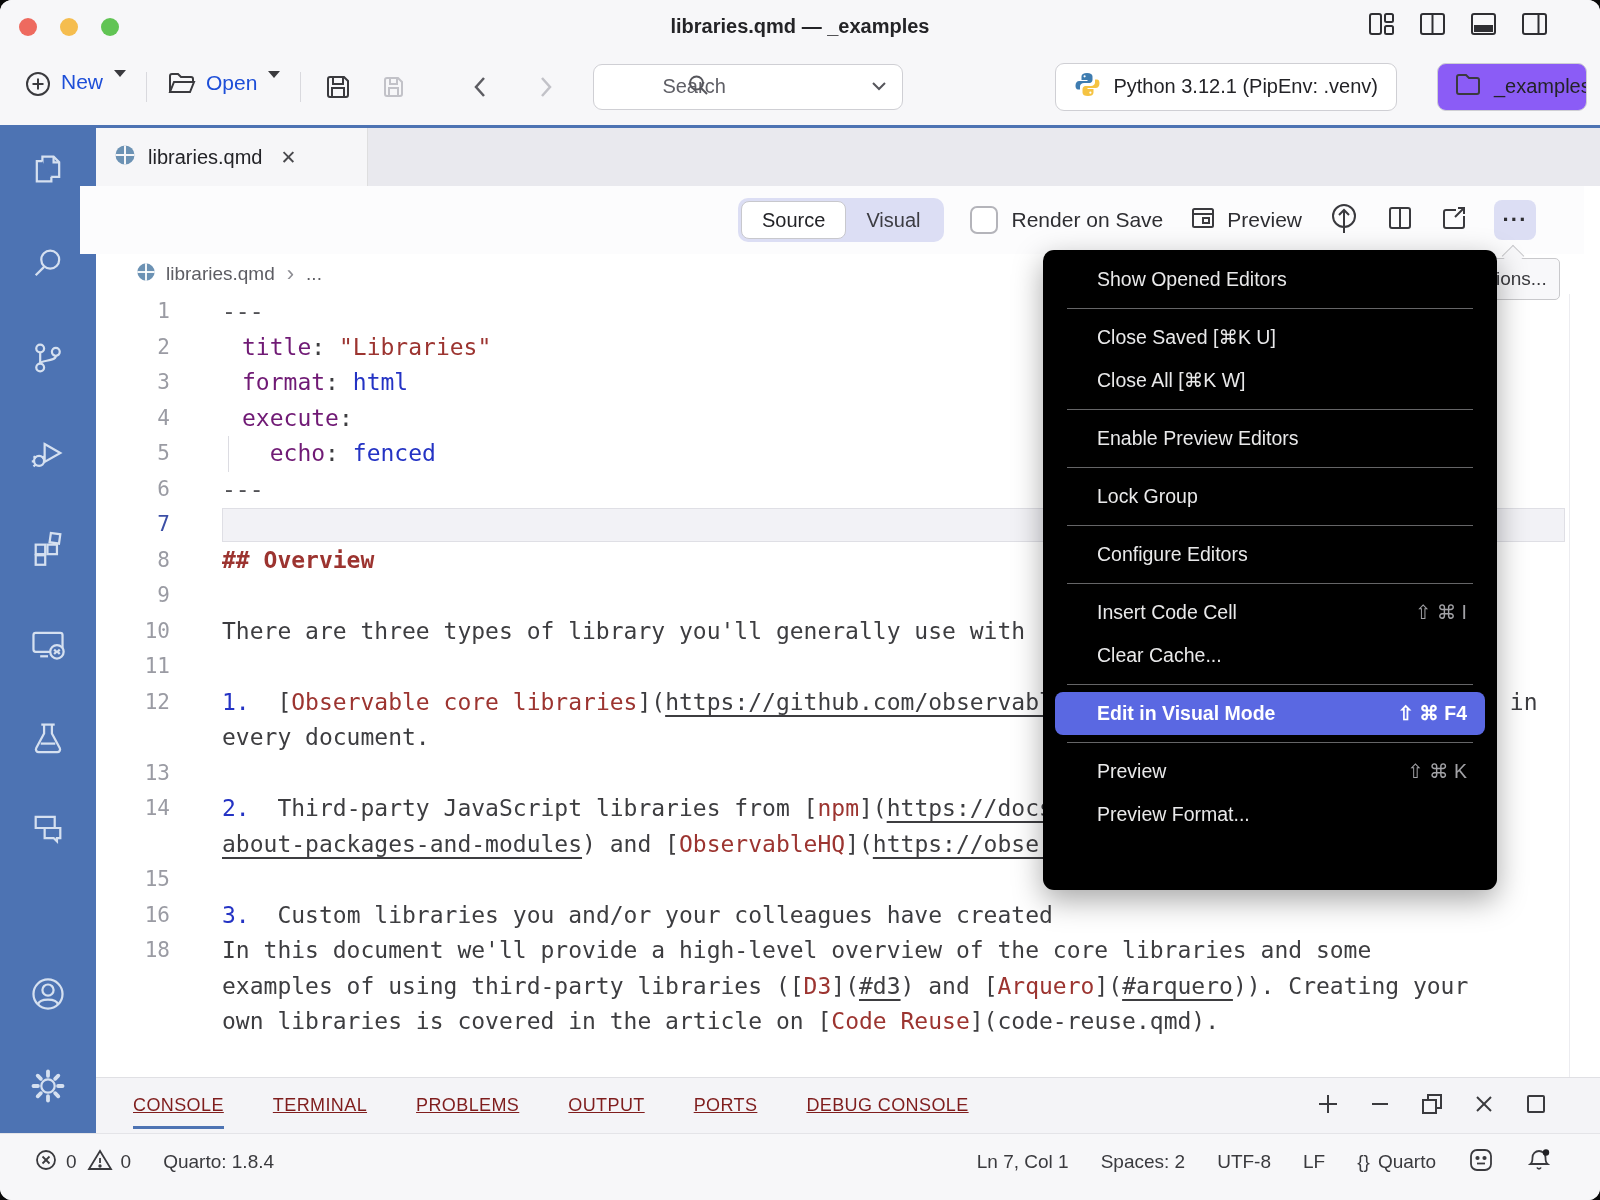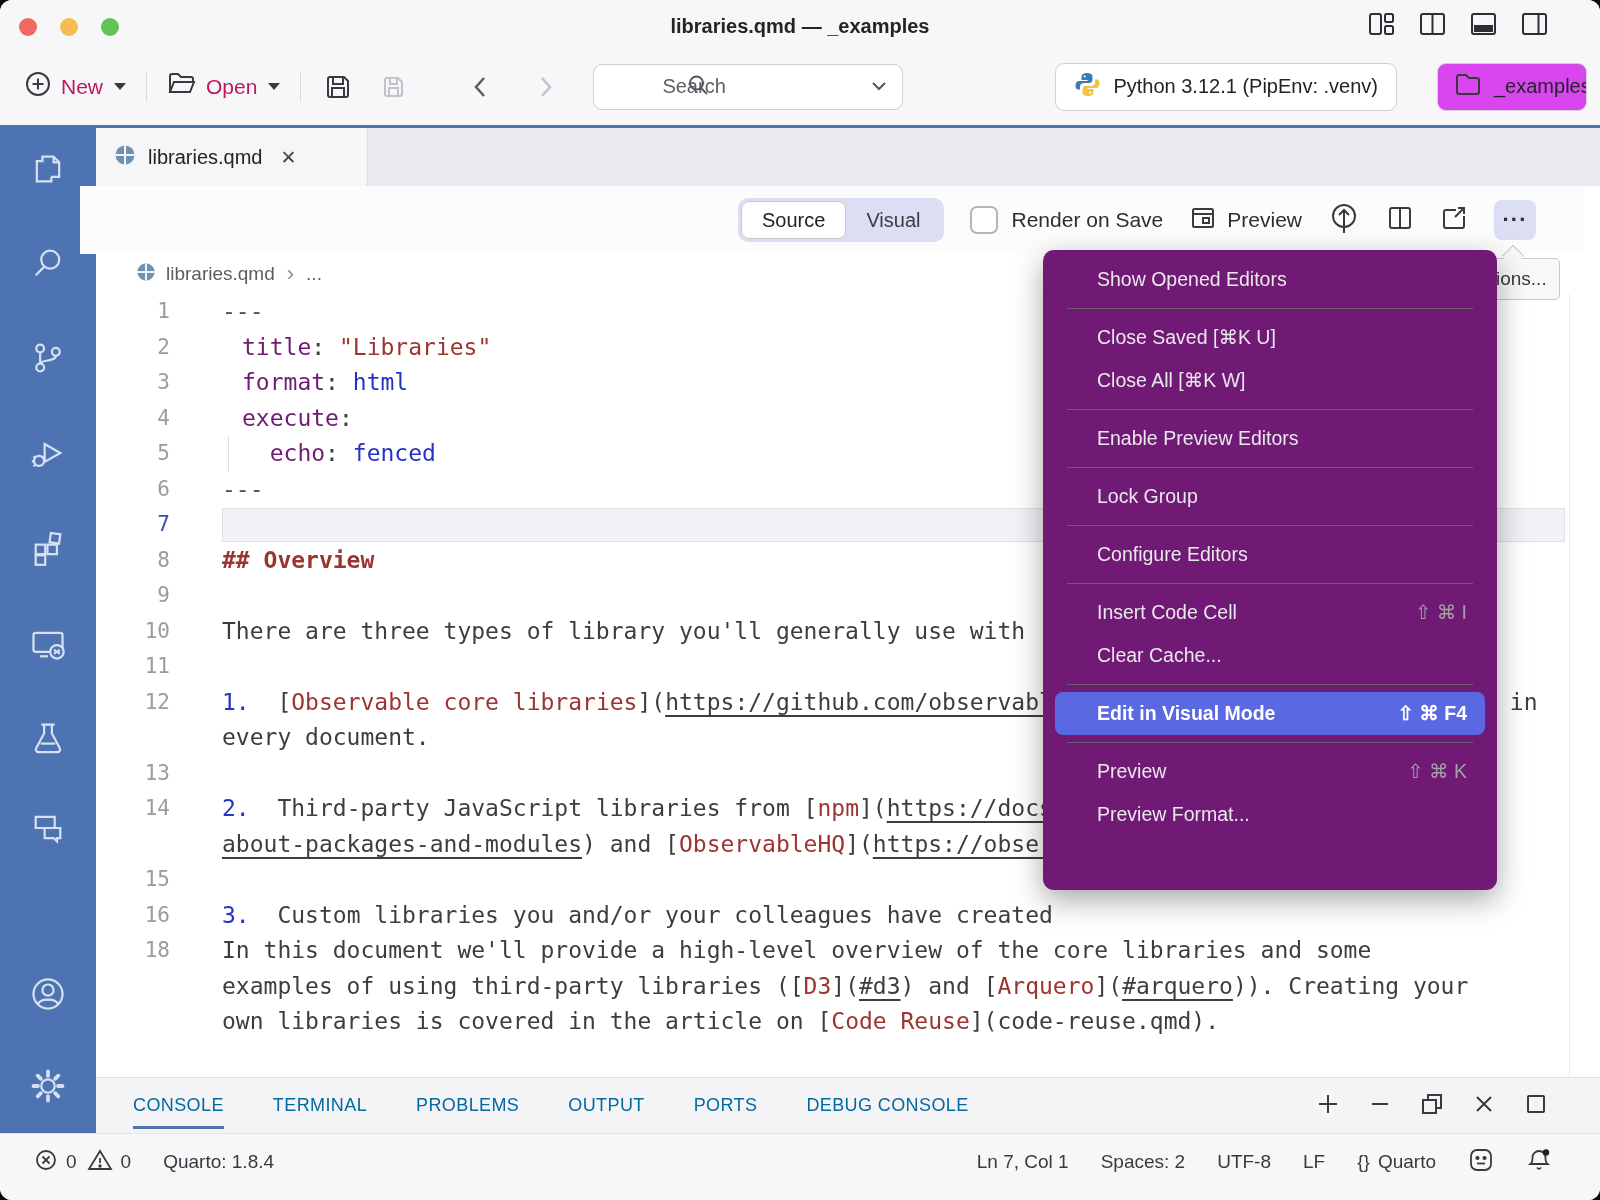--- a/index.html
+++ b/index.html
@@ -10,28 +10,28 @@
   .titlebar { position:absolute; left:0; top:0; width:1600px; height:48px; background:#f7f7f9; }
   .lights { position:absolute; left:19px; top:18px; display:flex; gap:23px; }
   .light { width:18px; height:18px; border-radius:50%; }
   .light.red{ background:#ee6a5f; } .light.yellow{ background:#f5bd4f; } .light.green{ background:#61c454; }
   .wtitle { position:absolute; left:0; right:0; top:0; height:48px; text-align:center; line-height:52px; font-size:20px; font-weight:700; color:#242427; }
   .winctrls { position:absolute; right:52px; top:11px; display:flex; gap:24px; }
   .winctrls svg { display:block; }
 
   
   .toolbar { position:absolute; left:0; top:48px; width:1600px; height:80px; background:#f7f7f9; border-bottom:3px solid #4d73b3; display:flex; align-items:center; }
-  .tbtn { display:flex; align-items:center; gap:9px; color:#be185d; font-size:21px; padding:0 10px; }
+  .tbtn { display:flex; gap:9px; color:#1d4ed8; font-size:21px; padding:0 10px; }
   .tsep { width:1px; height:30px; background:#d9d9de; margin:0 10px; }
   .caret-down { width:0; height:0; border-left:6px solid transparent; border-right:6px solid transparent; border-top:7px solid #3a3a3e; margin-left:2px; }
   .iconbtn { padding:0 12px; display:flex; align-items:center; }
   .searchbox { margin-left:24px; width:310px; height:46px; background:#ffffff; border:1.5px solid #cfcfd4; border-radius:9px; display:flex; align-items:center; padding:0 14px; }
   .searchbox .stext { flex:1; color:#5f5f66; font-size:20px; margin-left:54px; }
   .interp { margin-left:152px; height:48px; background:#ffffff; border:1.5px solid #cfcfd4; border-radius:9px; display:flex; align-items:center; gap:12px; padding:0 18px; font-size:20px; color:#232327; }
-  .folderbtn { margin-left:40px; height:48px; background:#d946ef; border:1.5px solid #cfcfd4; border-radius:9px; display:flex; align-items:center; gap:12px; padding:0 16px; font-size:20px; color:#232327; width:150px; overflow:hidden; white-space:nowrap; }
+  .folderbtn { margin-left:40px; height:48px; background:#8b5cf6; border:1.5px solid #cfcfd4; border-radius:9px; display:flex; align-items:center; gap:12px; padding:0 16px; font-size:20px; color:#232327; width:150px; overflow:hidden; white-space:nowrap; }
 
   
   .activitybar { position:absolute; left:0; top:128px; width:96px; height:1005px; background:#4d73b3; }
   .abicon { position:absolute; left:29px; }
   .abicon svg { display:block; }
 
   
   .tabstrip { position:absolute; left:96px; top:128px; width:1504px; height:58px; background:#e9e9ee; }
   .tab { position:absolute; left:0; top:0; height:58px; width:272px; background:#f6f6f8; border-right:1px solid #dededf; display:flex; align-items:center; padding:0 18px; gap:12px; }
   .tab .tlabel { font-size:20px; color:#232327; }
@@ -60,35 +60,35 @@
   .codeln { position:absolute; left:126px; top:0; height:100%; color:#3d3d40; }
   .sg-d { color:#515155; } .sg-k { color:#701a75;margin-left:20px; } .sg-s { color:#9c3430; }
   .sg-b { color:#2433c4; } .sg-t { color:#3d3d40; }
   .sg-h { color:#9c3430; font-weight:bold; }
   .sg-l { color:#9c3430; }
   .sg-u { color:#3d3d40; text-decoration:underline; text-underline-offset:5px; }
   .ig { display:inline-block; height:100%; border-left:1px solid #dcdce2; margin-left:6px; margin-right:-7px; vertical-align:top; }
 
   
   .paneltabs { position:absolute; left:96px; top:1077px; width:1504px; height:56px; background:#f4f4f7; border-top:1px solid #e0e0e4; display:flex; align-items:center; padding-left:37px; }
-  .ptab { position:relative; height:56px; display:flex; align-items:center; margin-right:49px; font-size:18px; letter-spacing:.4px; color:#0369a1; }
+  .ptab { position:relative; height:56px; display:flex; align-items:center; margin-right:49px; font-size:18px; letter-spacing:.4px; color:#7f1d1d;text-decoration:underline; }
   .ptab.on::after { content:""; position:absolute; left:0; right:0; bottom:5px; height:3px; background:#4d73b3; }
   .panelicons { margin-left:auto; display:flex; gap:29px; padding-right:52px; align-items:center; }
 
   
   .statusbar { position:absolute; left:0; top:1133px; width:1600px; height:67px; background:#f7f7f9; border-top:1px solid #e4e4e8; font-size:19px; color:#3a3a3e; }
   .sbrow { position:absolute; left:0; right:0; top:6px; height:44px; display:flex; align-items:center; }
   .sbitem { display:flex; align-items:center; gap:8px; margin-right:0; }
   .sbleft { display:flex; align-items:center; margin-left:34px; gap:10px; }
   .sbright { margin-left:auto; display:flex; align-items:center; gap:32px; padding-right:48px; }
 
   
   .tooltip { position:absolute; left:1408px; top:258px; height:42px; background:#f8f8fa; border:1px solid #c9c9cc; border-radius:5px; display:flex; align-items:center; padding:0 12px; font-size:19px; color:#3a3a3e; z-index:24; white-space:nowrap; }
   .tipcaret { position:absolute; left:1505px; top:248px; width:16px; height:16px; background:#f8f8fa; border-left:1px solid #c9c9cc; border-top:1px solid #c9c9cc; transform:rotate(45deg); z-index:25; }
-  .menu { position:absolute; left:1043px; top:250px; width:454px; height:640px; background:#701a75; border-radius:11px; box-shadow:0 10px 30px rgba(0,0,0,.35); z-index:30; padding:8px 0; color:#e9e9ea; font-size:19.5px; }
+  .menu { position:absolute; left:1043px; top:250px; width:454px; height:640px; background:#000000; border-radius:11px; box-shadow:0 10px 30px rgba(0,0,0,.35); z-index:30; padding:8px 0; color:#e9e9ea; font-size:19.5px; }
   .msep { height:1px; background:#656567; margin:7px 24px; }
   .mitem { position:relative; height:43px; display:flex; align-items:center; padding:0 30px 0 54px; }
   .mlabel { flex:1; white-space:nowrap; }
   .mshort { color:#a2a2a6; white-space:nowrap; }
   .mitem.active { background:#5a68e2; margin:0 12px; padding:0 18px 0 42px; border-radius:8px; color:#ffffff; font-weight:700; }
   .mitem.active .mshort { color:#ffffff; font-weight:700;margin-left:20px; }
 </style>
 </head>
 <body>
 

